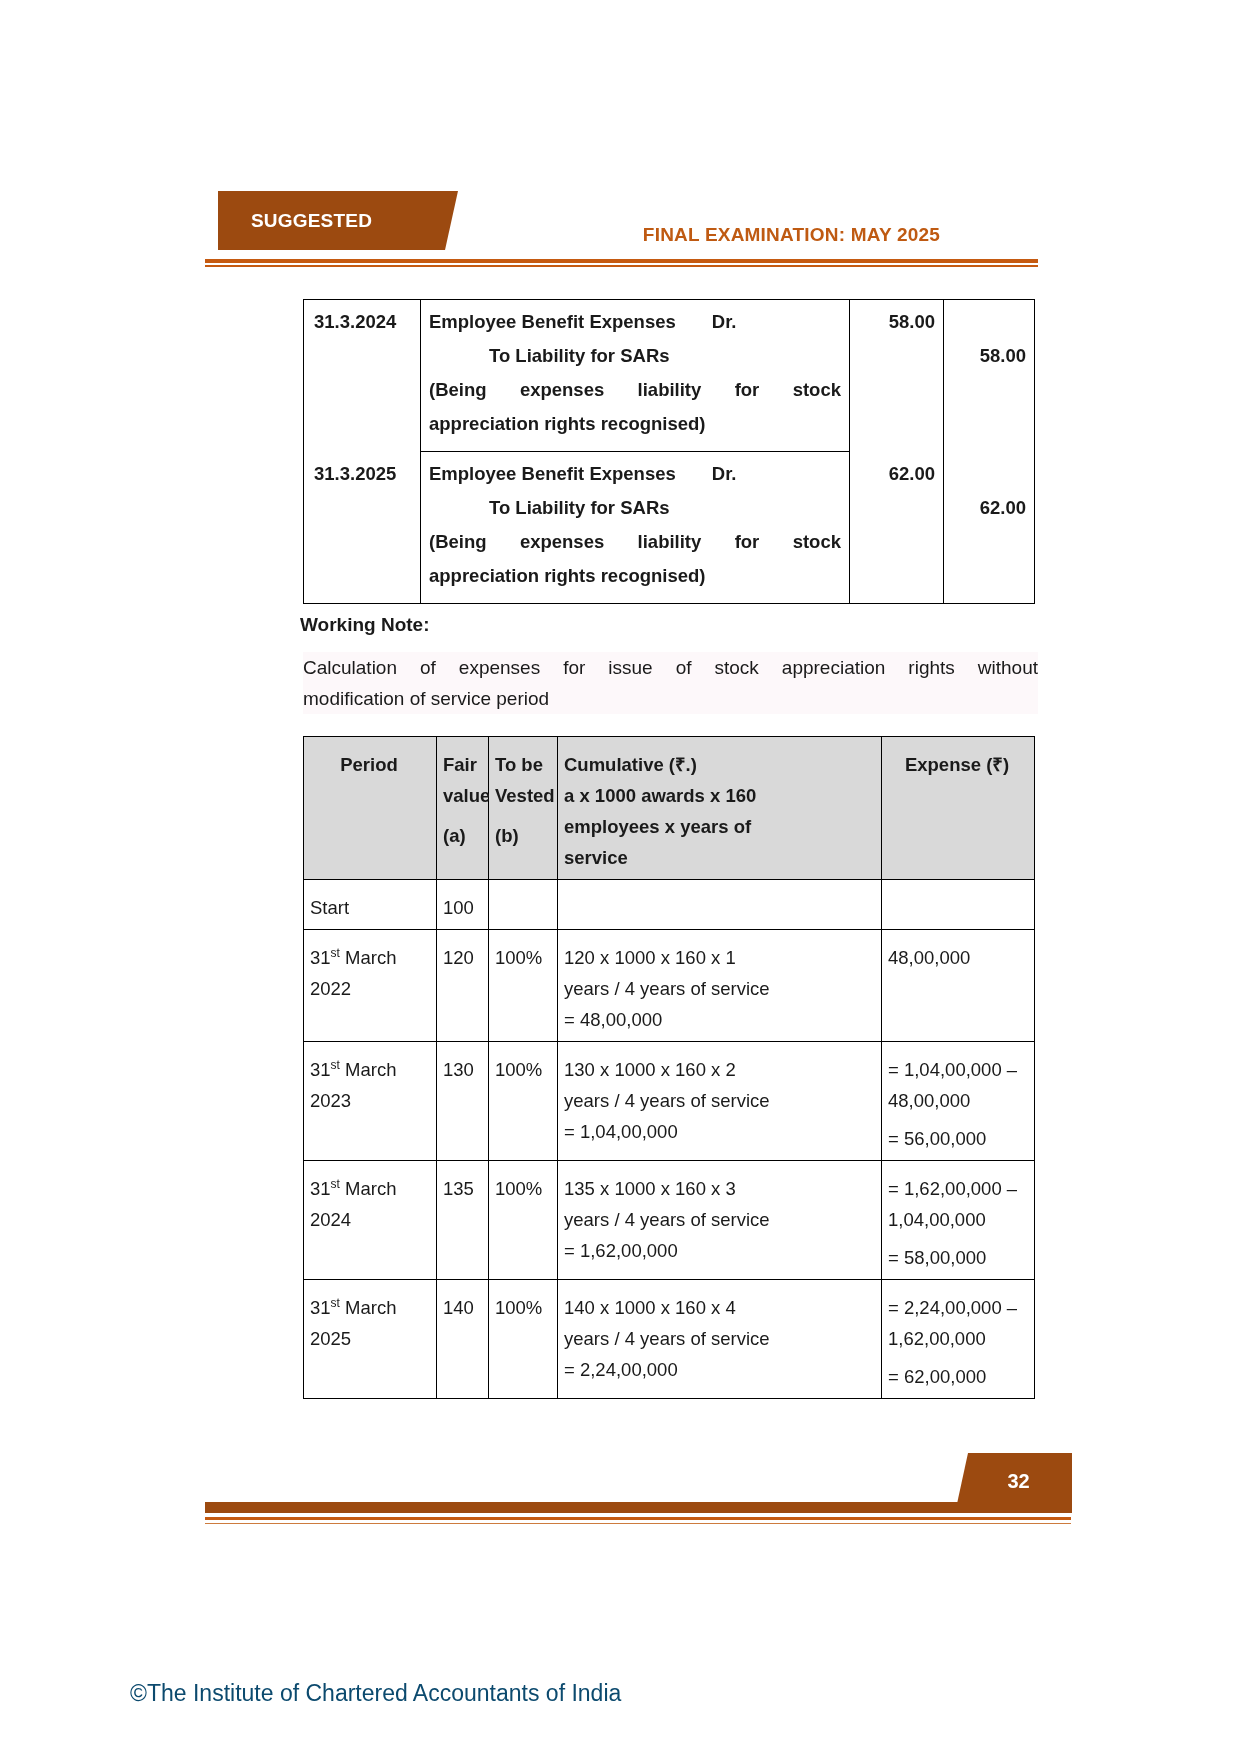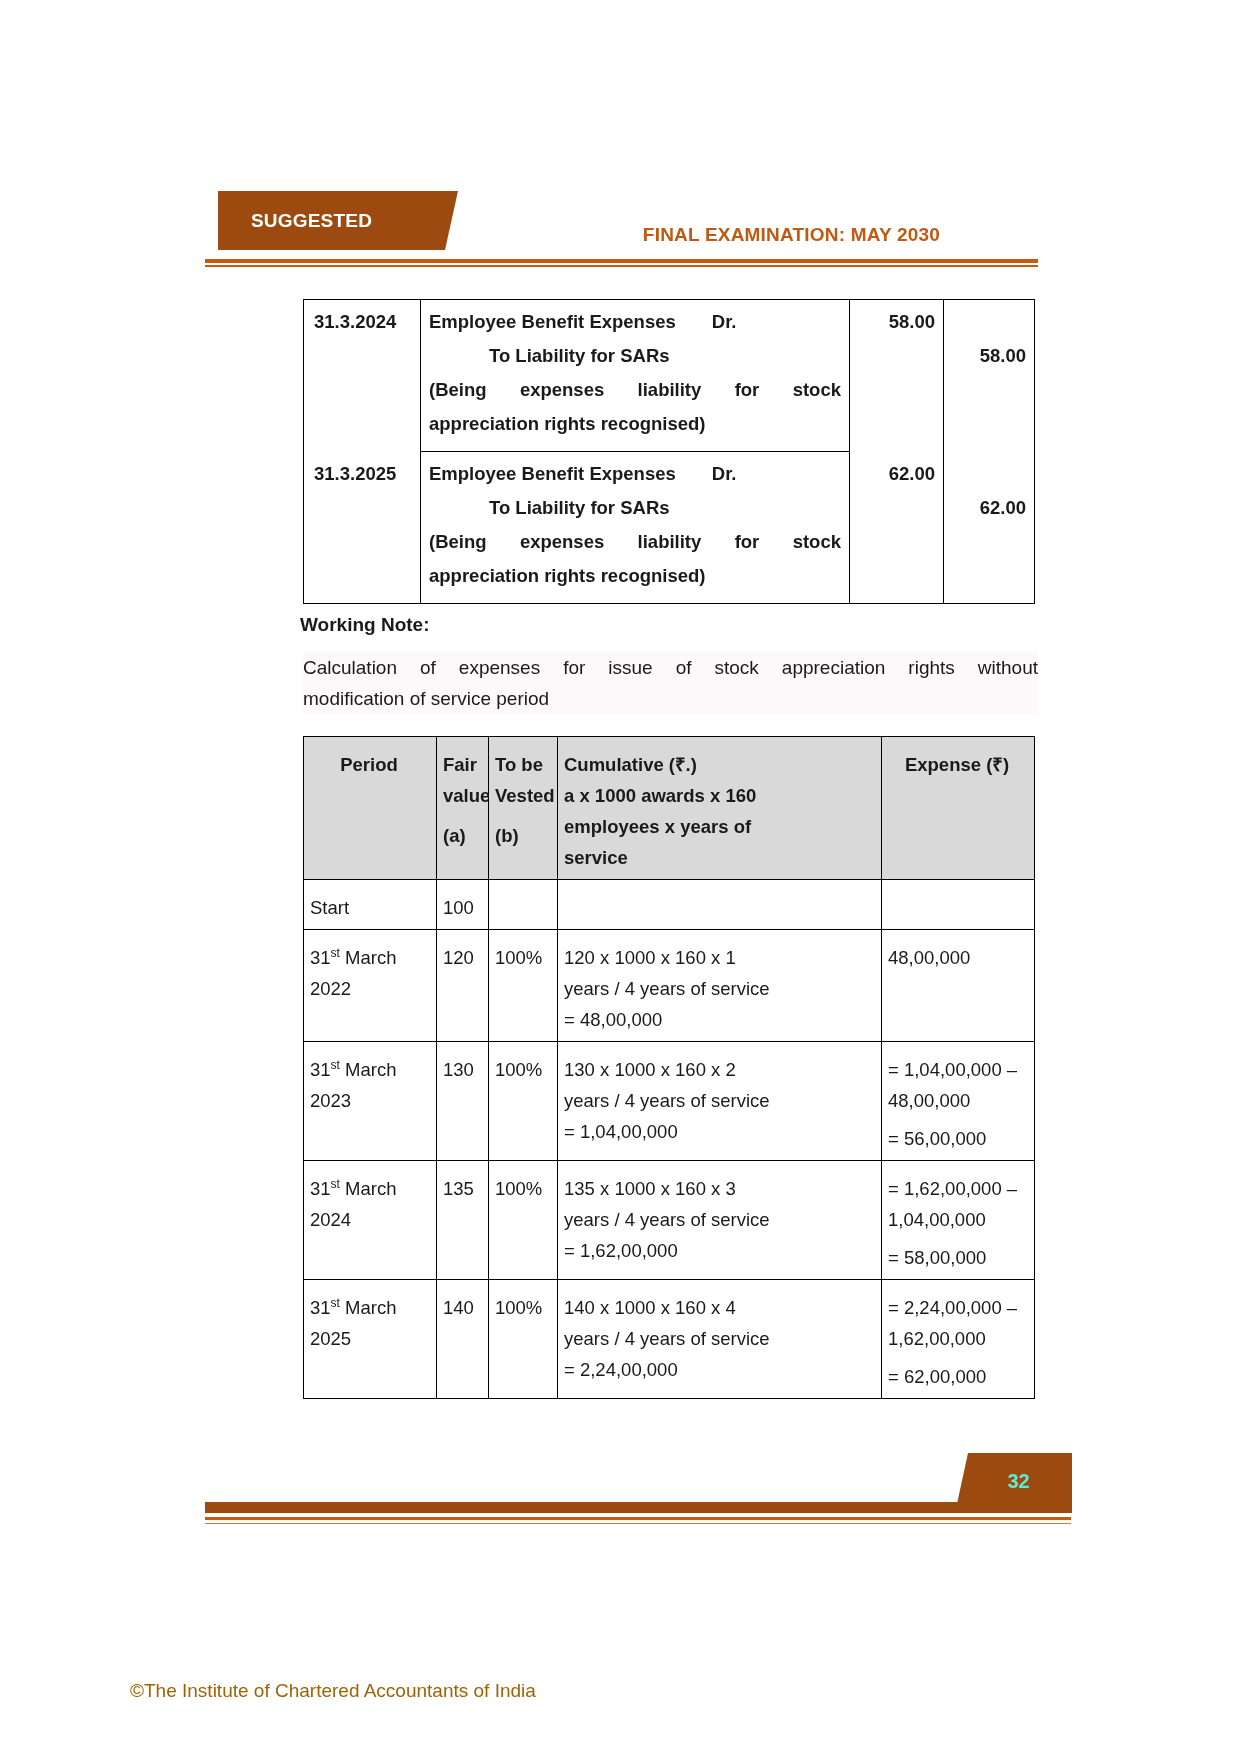--- a/index.html
+++ b/index.html
@@ -59,35 +59,35 @@
   .nowrap{white-space:nowrap;}
   .head-h{min-height:130px;}
   .ord{font-size:12px;vertical-align:super;line-height:0;}
   .exp-l3{margin-top:7px;}
   .gap-top{margin-top:9px;}
   .row-tall{min-height:97px;}
   
   .page-tab{
     position:absolute;left:955px;top:1453px;width:117px;height:60px;background:#9c4a10;
     clip-path:polygon(13px 0,100% 0,100% 100%,0 100%);
-    color:#5eead4;font-weight:bold;font-size:20px;text-align:center;line-height:56px;
+    color:#ffffff;font-weight:bold;font-size:20px;text-align:center;line-height:56px;
     padding-left:10px;box-sizing:border-box;
   }
   .footer-bar{position:absolute;left:205px;top:1502px;width:866px;height:11px;background:#9c4a10;}
   .footer-line1{position:absolute;left:205px;top:1517px;width:866px;height:2.5px;background:#c55a11;}
   .footer-line2{position:absolute;left:205px;top:1522.5px;width:866px;height:1.5px;background:#cd7b3e;}
-  .copyright{position:absolute;left:130px;top:1680px;font-size:19px;color:#a16207;}
+  .copyright{position:absolute;left:130px;top:1680px;font-size:23px;color:#0c4a6e;}
 </style>
 </head>
 <body>
 
 <div class="page">
 
   <div class="banner">SUGGESTED ANSWER</div>
-  <div class="exam-title">FINAL EXAMINATION: MAY 2030</div>
+  <div class="exam-title">FINAL EXAMINATION: MAY 2025</div>
   <div class="top-rule">
     <div class="rule-thick"></div>
     <div class="rule-thin"></div>
   </div>
 
   <div class="journal">
     <div class="jrow first">
       <div class="jcell jdate">31.3.2024</div>
       <div class="jcell jdesc">
         <div class="acct-line">

